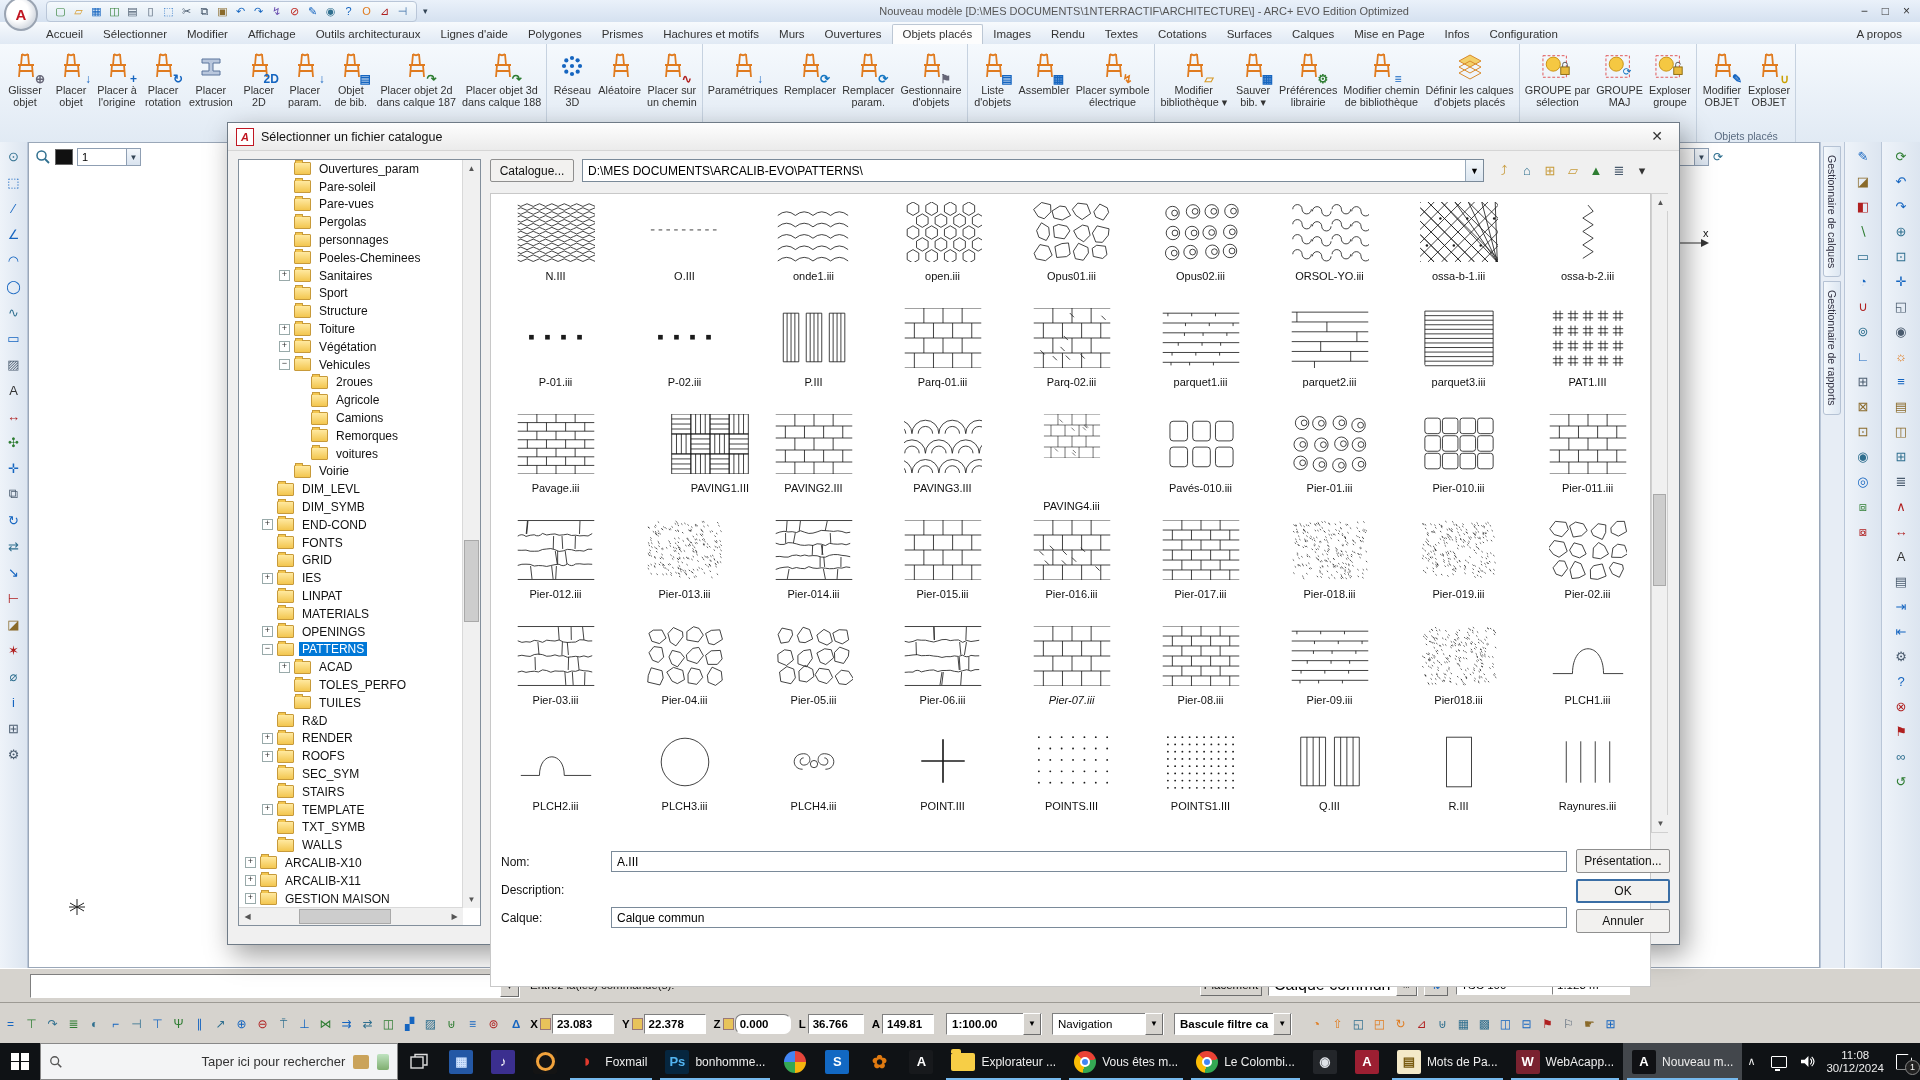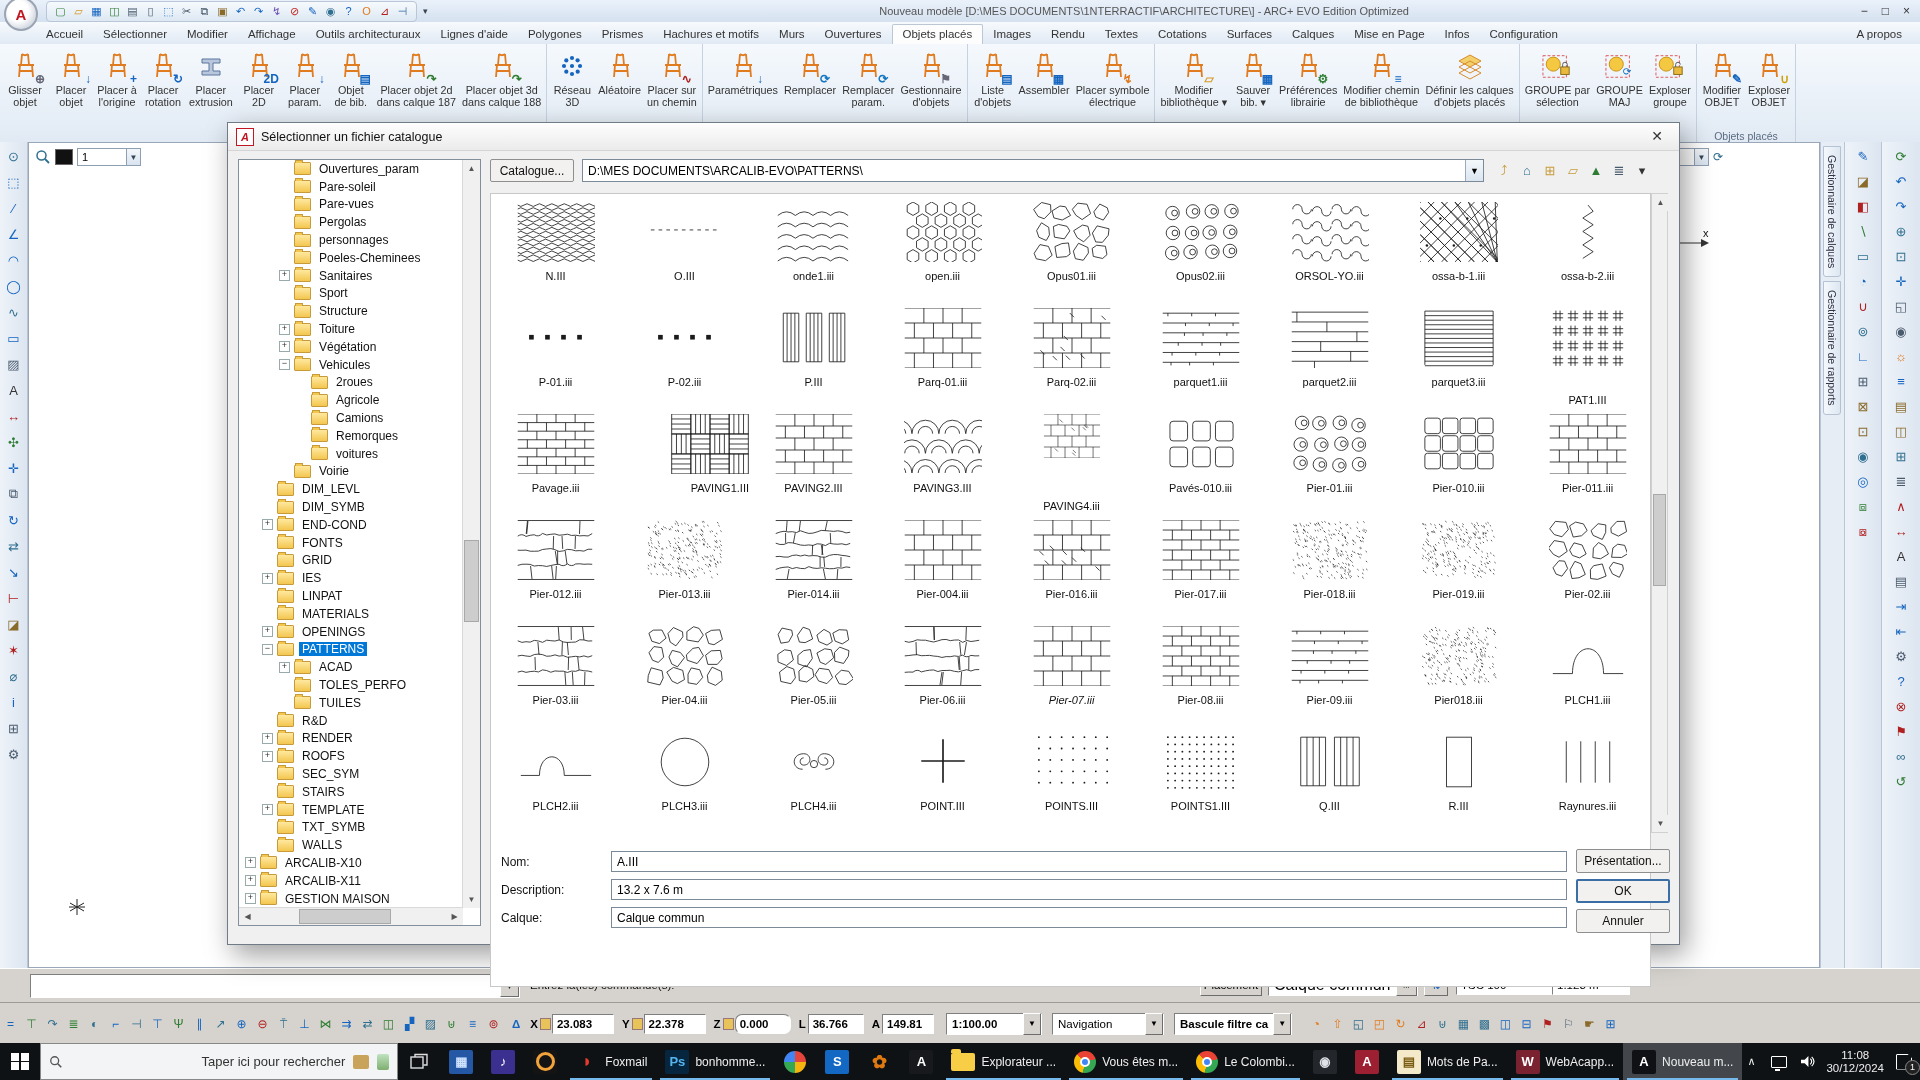--- a/index.html
+++ b/index.html
@@ -1319,21 +1319,21 @@
             <line x1="4.0" y1="38.2" x2="70.0" y2="38.2"></line>
             <line x1="4.0" y1="42.6" x2="70.0" y2="42.6"></line>
             <line x1="4.0" y1="47.0" x2="70.0" y2="47.0"></line>
             <line x1="4.0" y1="51.4" x2="70.0" y2="51.4"></line>
             <line x1="4.0" y1="55.8" x2="70.0" y2="55.8"></line>
             <line x1="4.0" y1="3.0" x2="4.0" y2="55.0"></line>
             <line x1="70.0" y1="3.0" x2="70.0" y2="55.0"></line>
           </svg>
           <div class="pname">parquet3.iii</div>
         </div>
-        <div class="pcell" style="left: 1032px; top: 106px; justify-content: space-between;">
+        <div class="pcell" style="left: 1032px; top: 106px;">
           <svg viewBox="0 0 74 58" class="sw">
             <line x1="6.0" y1="2.5" x2="6.0" y2="12.5"></line>
             <line x1="10.0" y1="2.5" x2="10.0" y2="12.5"></line>
             <line x1="3.0" y1="5.5" x2="13.0" y2="5.5"></line>
             <line x1="3.0" y1="9.5" x2="13.0" y2="9.5"></line>
             <line x1="20.5" y1="2.5" x2="20.5" y2="12.5"></line>
             <line x1="24.5" y1="2.5" x2="24.5" y2="12.5"></line>
             <line x1="17.5" y1="5.5" x2="27.5" y2="5.5"></line>
             <line x1="17.5" y1="9.5" x2="27.5" y2="9.5"></line>
             <line x1="35.0" y1="2.5" x2="35.0" y2="12.5"></line>
@@ -1989,21 +1989,21 @@
             <line x1="46.3" y1="14.5" x2="46.3" y2="29.0"></line>
             <line x1="64.8" y1="14.5" x2="64.8" y2="29.0"></line>
             <line x1="18.5" y1="29.0" x2="18.5" y2="43.5"></line>
             <line x1="37.0" y1="29.0" x2="37.0" y2="43.5"></line>
             <line x1="55.5" y1="29.0" x2="55.5" y2="43.5"></line>
             <line x1="9.3" y1="43.5" x2="9.3" y2="58.0"></line>
             <line x1="27.8" y1="43.5" x2="27.8" y2="58.0"></line>
             <line x1="46.3" y1="43.5" x2="46.3" y2="58.0"></line>
             <line x1="64.8" y1="43.5" x2="64.8" y2="58.0"></line>
           </svg>
-          <div class="pname">Pier-004.iii</div>
+          <div class="pname">Pier-015.iii</div>
         </div>
         <div class="pcell" style="left: 516px; top: 318px;">
           <svg viewBox="0 0 74 58" class="sw">
             <line x1="0.0" y1="0.0" x2="74.0" y2="0.0"></line>
             <line x1="0.0" y1="14.5" x2="74.0" y2="14.5"></line>
             <line x1="0.0" y1="29.0" x2="74.0" y2="29.0"></line>
             <line x1="0.0" y1="43.5" x2="74.0" y2="43.5"></line>
             <line x1="0.0" y1="58.0" x2="74.0" y2="58.0"></line>
             <line x1="18.5" y1="0.0" x2="18.5" y2="14.5"></line>
             <line x1="37.0" y1="0.0" x2="37.0" y2="14.5"></line>
@@ -3176,23 +3176,20 @@
       <span class="sb-arrow" style="top:0;">▲</span>
       <span class="sb-thumb" style="left:1px;right:1px;top:300px;height:90px;"></span>
       <span class="sb-arrow" style="bottom:0;">▼</span>
     </div>
 
     <span class="flabel" style="top:732px;">Nom:</span>
     <div class="ffield" style="top:728px;">
         <span>A.III</span>
       </div>
     <span class="flabel" style="top:760px;">Description:</span>
-    <div class="ffield" style="top:756px;">
-        <span>13.2 x 7.6 m</span>
-      </div>
     <span class="flabel" style="top:788px;">Calque:</span>
     <div class="ffield" style="top:784px;">
         <span>Calque commun</span>
       </div>
 
     <button class="btn97 dlgbtn" style="top:726px;">Présentation...</button>
     <button class="btn97 dlgbtn" style="top:756px;border-width:2px;border-color:#3a6ea5;">OK</button>
     <button class="btn97 dlgbtn" style="top:786px;">Annuler</button>
   </div>
 

